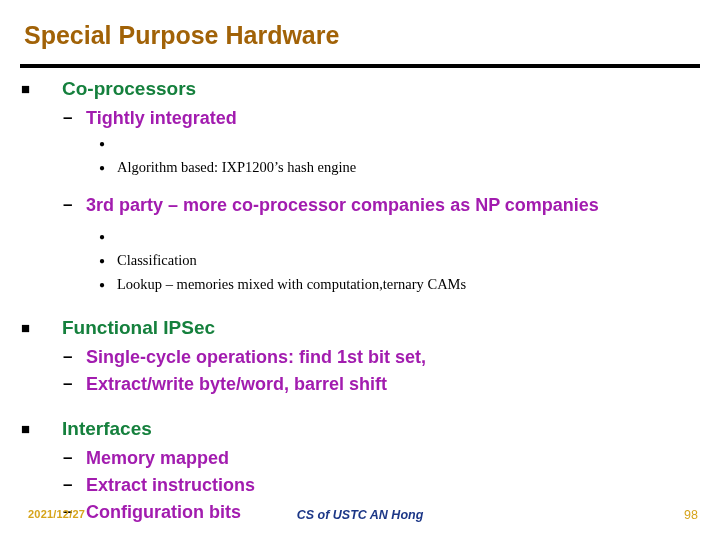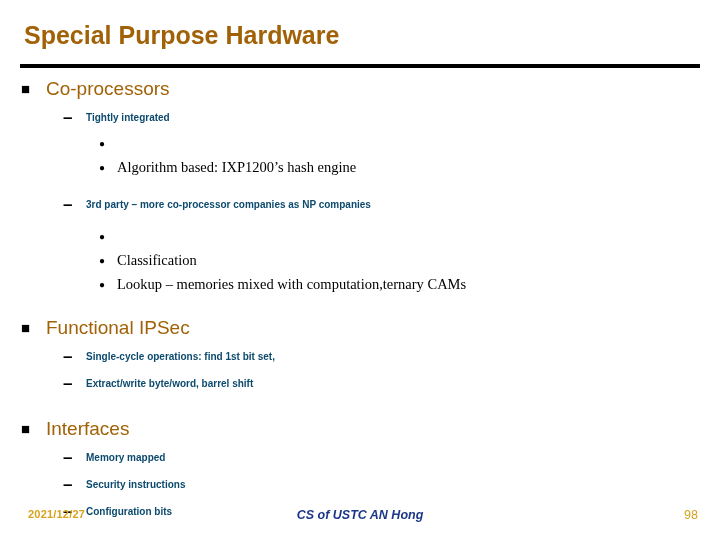--- a/index.html
+++ b/index.html
@@ -84,43 +84,44 @@
   }
   .lvl1 .bullet {
     left: 21px;
     top: 5px;
     font-size: 15px;
     line-height: 15px;
   }
   .lvl1 .txt {
     font-family: "Liberation Sans", sans-serif;
     font-size: 19px;
-    font-weight: normal;
+    font-weight: bold;
     line-height: 25px;
-    color: #a16207;
+    color: #15803d;
+    margin-left: 16px;
   }
 
   
   .lvl2 {
     padding-left: 86px;
     min-height: 22px;
   }
   .lvl2 .bullet {
     left: 63px;
     top: 0px;
     font-size: 17px;
     font-weight: bold;
     line-height: 22px;
   }
   .lvl2 .txt {
     font-family: "Liberation Sans", sans-serif;
-    font-size: 10px;
+    font-size: 18px;
     font-weight: bold;
     line-height: 22px;
-    color: #0c4a6e;
+    color: #a21caf;
   }
 
   
   .lvl3 {
     padding-left: 117px;
     min-height: 19px;
   }
   .lvl3 .bullet {
     left: 99px;
     top: 0px;
@@ -276,21 +277,21 @@
 
     <div class="lvl lvl2">
       <span class="bullet">–</span>
       <span class="txt">Memory mapped</span>
     </div>
 
     <div class="gap-s"></div>
 
     <div class="lvl lvl2">
       <span class="bullet">–</span>
-      <span class="txt">Security instructions</span>
+      <span class="txt">Extract instructions</span>
     </div>
 
     <div class="gap-s"></div>
 
     <div class="lvl lvl2">
       <span class="bullet">–</span>
       <span class="txt">Configuration bits</span>
     </div>
 
   </div>

